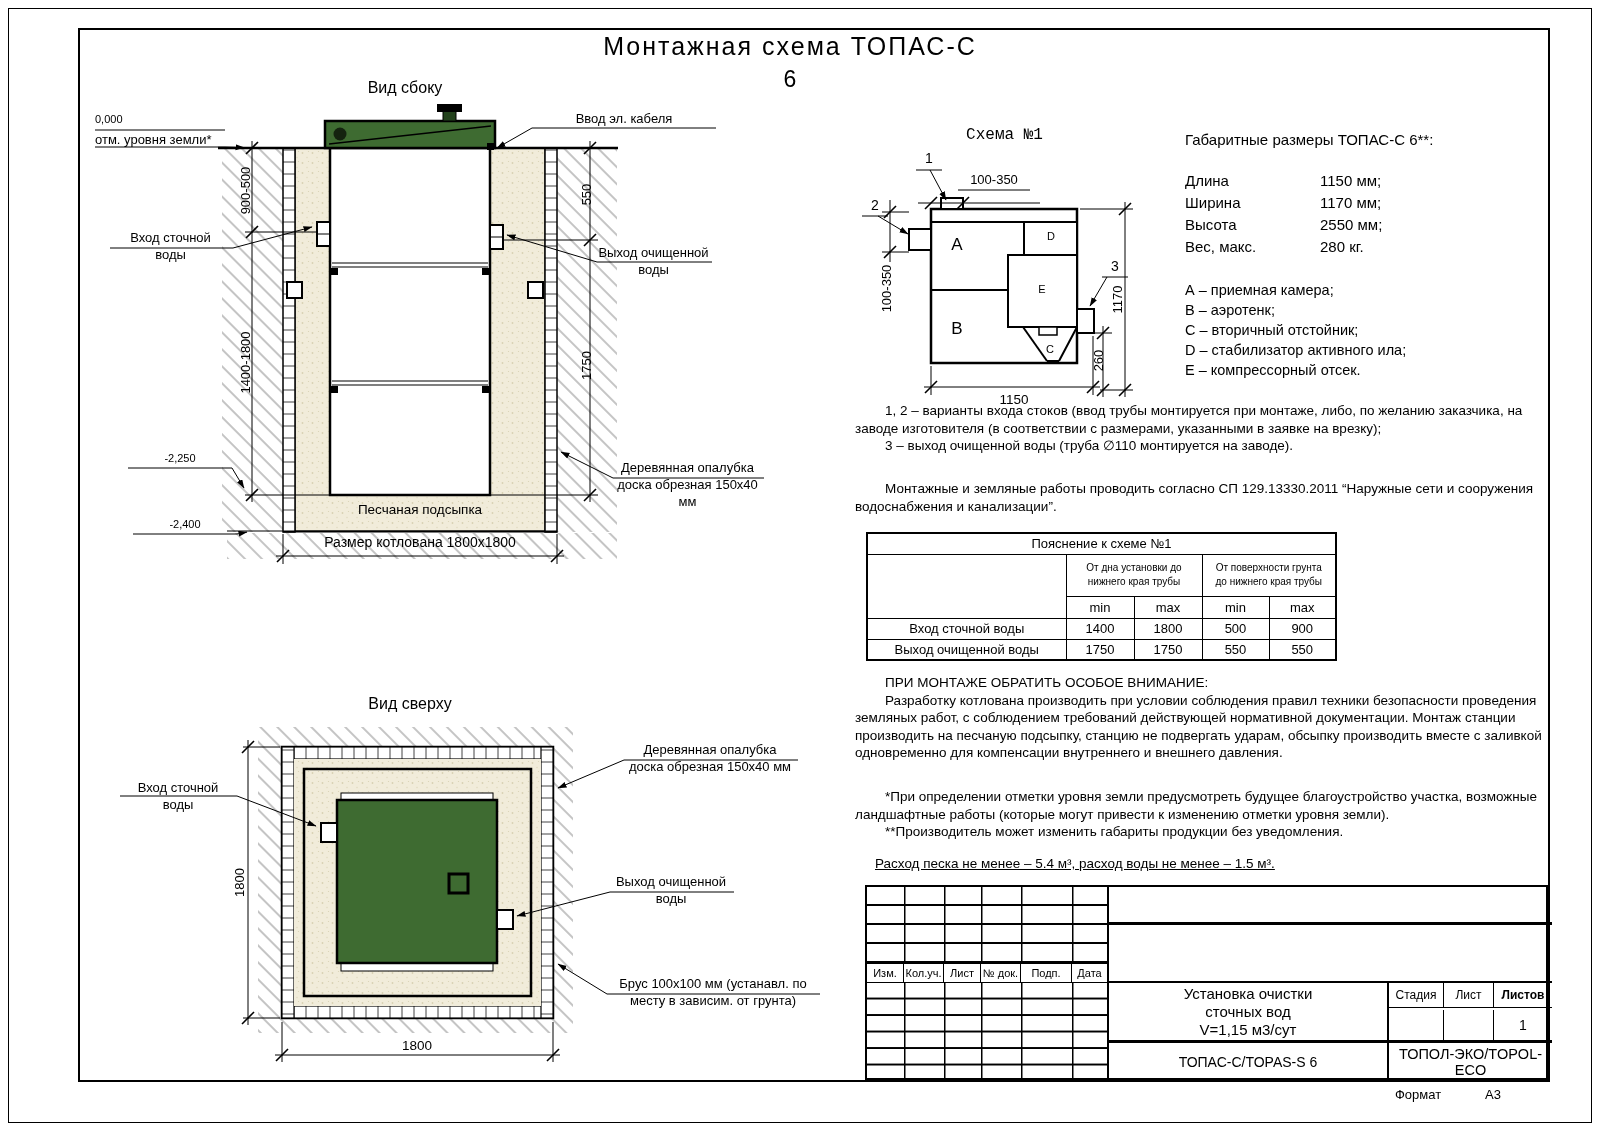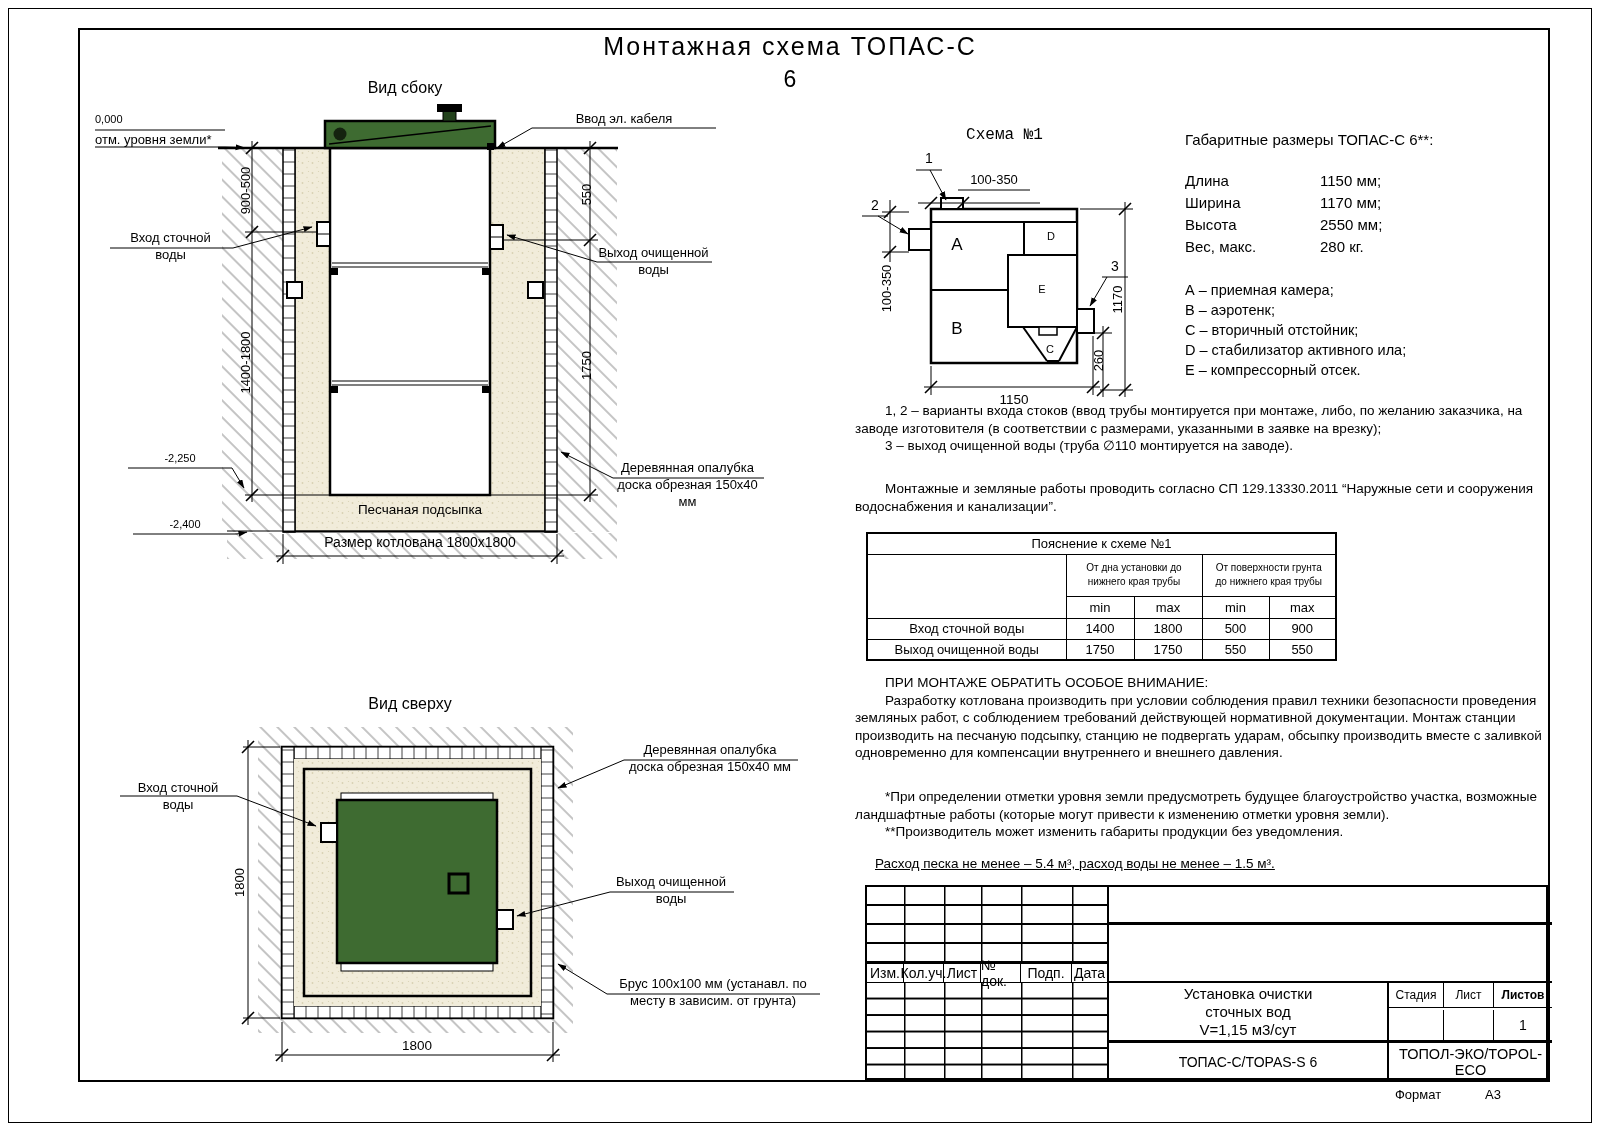--- a/index.html
+++ b/index.html
@@ -38,21 +38,21 @@
      background-repeat:repeat,no-repeat,no-repeat,no-repeat,no-repeat,no-repeat;
      background-size:100% 19px,1.5px 100%,1.5px 100%,1.5px 100%,1.5px 100%,1.5px 100%;
      background-position:0 0,37px 0,77px 0,114px 0,154px 0,205px 0;}
   #tb-bot-band{background-image:
        repeating-linear-gradient(to bottom,transparent 0,transparent 15px,#000 15px,#000 16.5px),
        linear-gradient(#000,#000),linear-gradient(#000,#000),linear-gradient(#000,#000),
        linear-gradient(#000,#000),linear-gradient(#000,#000);
      background-size:100% 16.5px,1.5px 100%,1.5px 100%,1.5px 100%,1.5px 100%,1.5px 100%;}
   #tb-head{position:absolute;left:0;top:76px;width:240px;height:20px;display:flex;
      border-top:1.5px solid #000;border-bottom:1.5px solid #000;box-sizing:border-box;}
-  #tb-head div{font-size:14px;display:flex;align-items:center;justify-content:center;
+  #tb-head div{font-size:11px;display:flex;align-items:center;justify-content:center;
      border-right:1.5px solid #000;box-sizing:border-box;}
   #tb-right{position:absolute;left:240px;top:0;width:443px;height:195px;border-left:2.5px solid #000;box-sizing:border-box;}
   .tb-cell{position:absolute;display:flex;align-items:center;justify-content:center;text-align:center;box-sizing:border-box;}
 </style>
 </head>
 <body>
 
 <div id="page">
   <div id="outer-border"></div>
   <div id="frame"></div>

